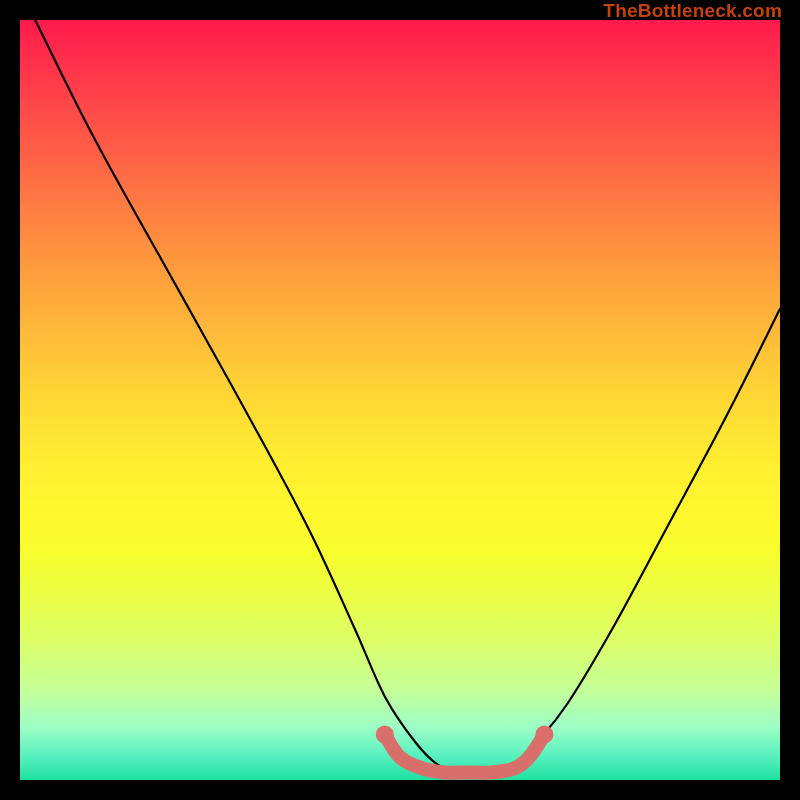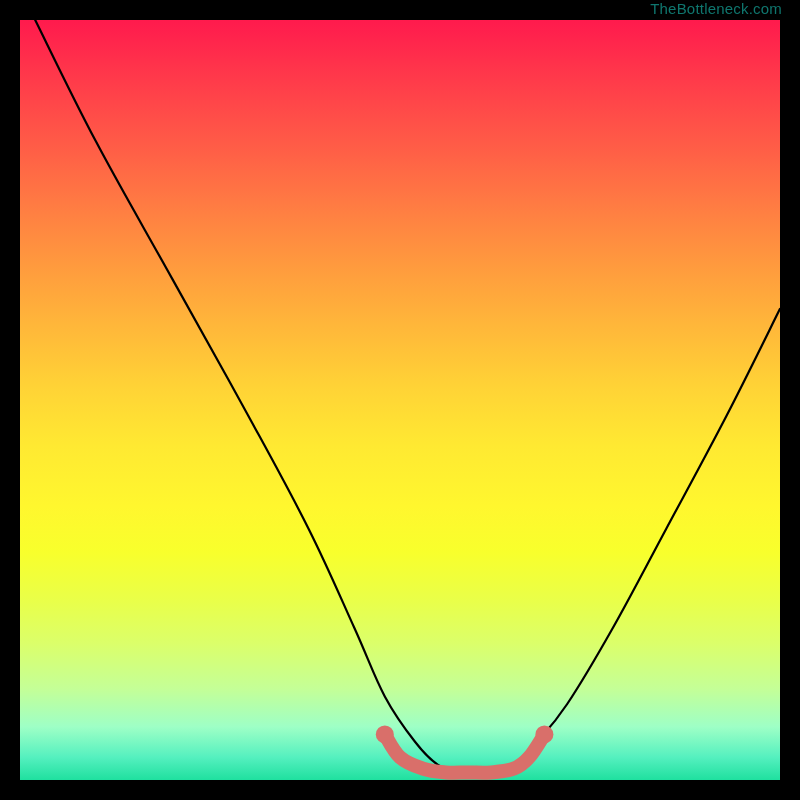--- a/index.html
+++ b/index.html
@@ -41,23 +41,23 @@
       #c4ff97 88%,
       #9effc6 93%,
       #55f0bf 97%,
       #1fe09f 100%
     );
   }
   .attribution {
     position: absolute;
     top: 0;
     right: 18px;
-    color: #0f766e;
-    font-size: 15px;
-    font-weight: 400;
+    color: #c2410c;
+    font-size: 19px;
+    font-weight: 700;
     letter-spacing: 0.2px;
   }
   svg.curve {
     position: absolute;
     top: 0;
     left: 0;
     width: 760px;
     height: 760px;
   }
 </style>

